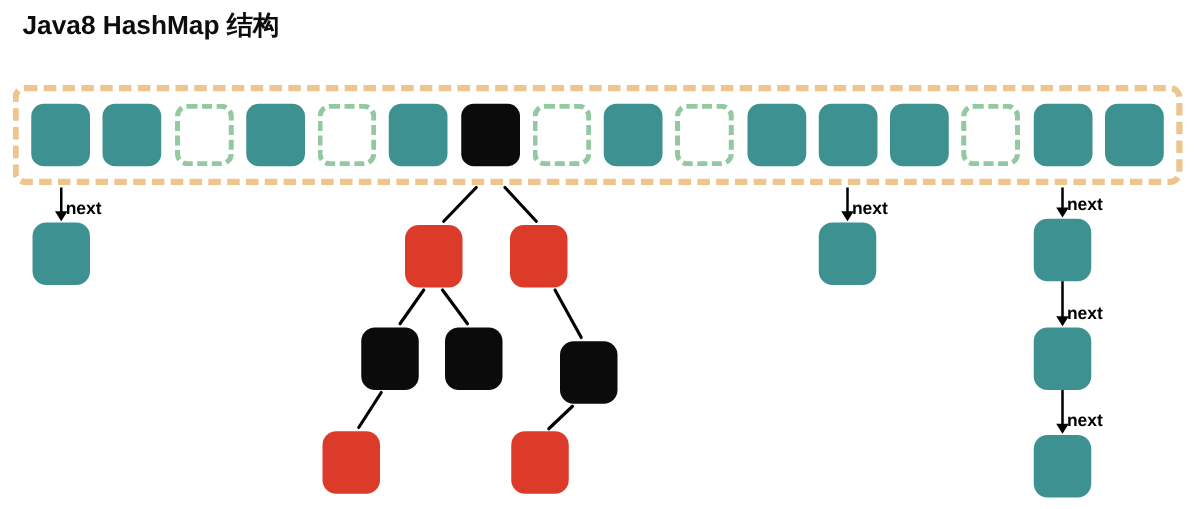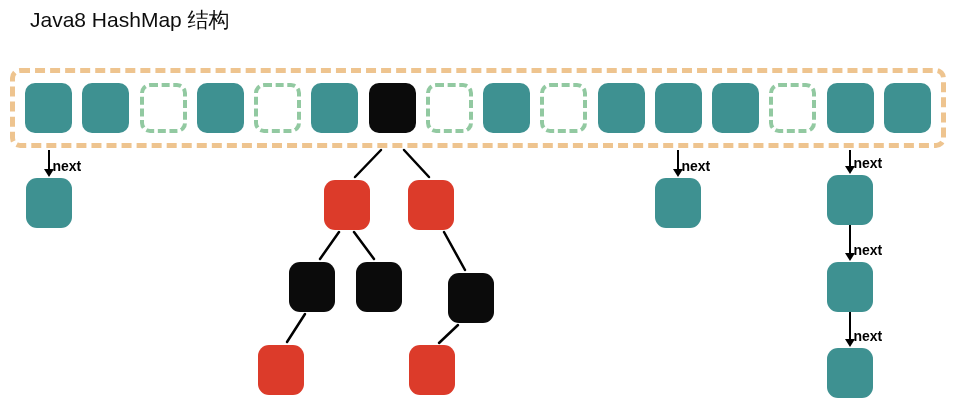--- a/index.html
+++ b/index.html
@@ -4,22 +4,22 @@
 <style>
   * { margin: 0; padding: 0; box-sizing: border-box; }
   html, body { background: #ffffff; }
   body {
     width: 956px; height: 407px;
     position: relative; overflow: hidden;
     font-family: "Liberation Sans", sans-serif;
   }
   .canvas { position: absolute; left: 0; top: 0; width: 956px; height: 407px; }
   .title {
-    position: absolute; left: 30px; top: 6px;
-    font-size: 21px; font-weight: normal; color: #0d0d0d;
+    position: absolute; left: 18px; top: 6px;
+    font-size: 21px; font-weight: bold; color: #0d0d0d;
     white-space: nowrap;
   }
   .array {
     position: absolute; left: 10px; top: 68px;
     width: 936px; height: 80px;
     border: 5px dashed var(--orange);
     border-radius: 10px;
     display: flex; align-items: center; justify-content: space-evenly;
     background: #ffffff;
   }

